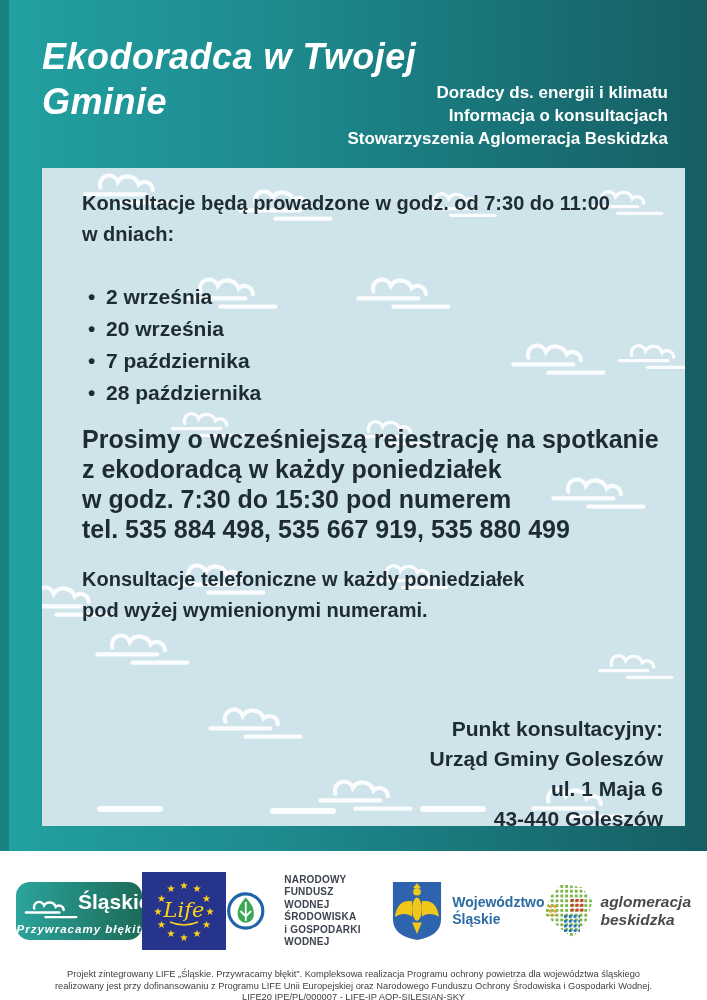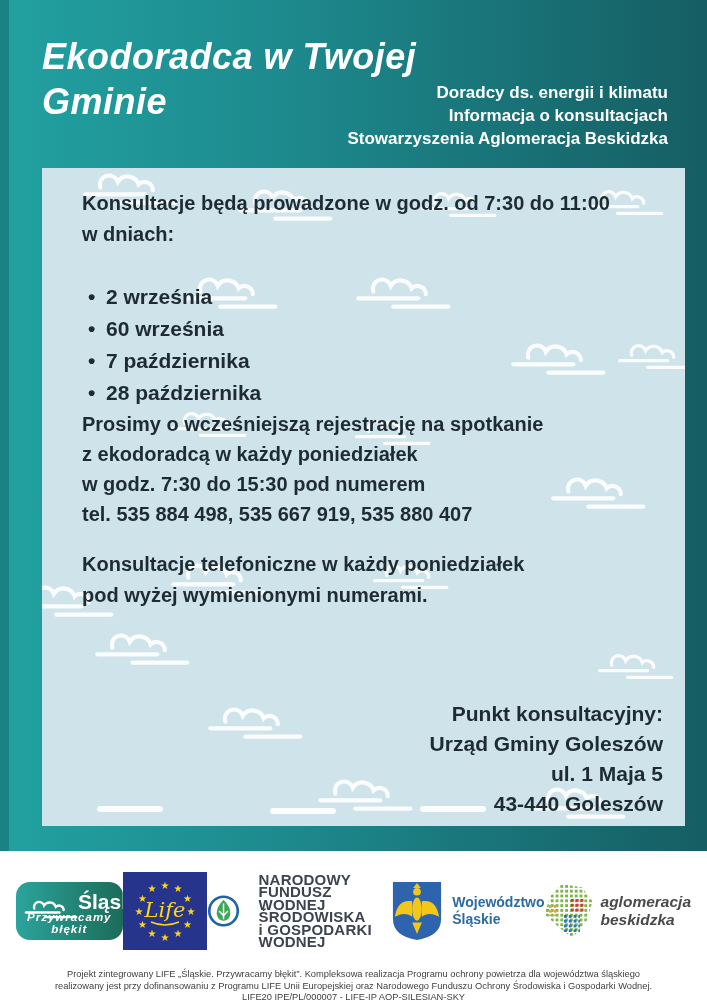--- a/index.html
+++ b/index.html
@@ -14,21 +14,21 @@
          font-size:36px;line-height:1.25;font-weight:bold;font-style:italic;letter-spacing:.5px;}
   .subtitle{position:absolute;right:39px;top:82px;text-align:right;color:#ffffff;
             font-size:17px;line-height:1.35;font-weight:bold;}
   
   .box{position:absolute;left:42px;top:168px;width:623px;height:658px;background:#cfe3eb;overflow:hidden;padding-left:20px;}
   .box-inner{position:relative;z-index:2;padding:20px 20px 0 20px;color:#1e2b33;font-weight:bold;}
   .intro{font-size:20px;line-height:31px;white-space:nowrap;}
   ul.dates{list-style:none;margin:31px 0 0 0;padding:0;font-size:21px;}
   ul.dates li{line-height:32px;padding-left:24px;position:relative;}
   ul.dates li::before{content:"•";position:absolute;left:6px;}
-  .registration{font-size:20px;line-height:30px;}
+  .registration{margin-top:15px;font-size:25px;line-height:30px;}
   .phone-note{margin-top:20px;font-size:20px;line-height:31px;}
   .contact{margin-top:88px;font-size:21px;line-height:30px;text-align:right;padding-right:2px;}
   
   .clouds{position:absolute;inset:0;z-index:1;}
   .cloud{position:absolute;width:100px;height:54px;opacity:.92;}
   .cloud.sm{width:80px;height:44px;}
   .dash{position:absolute;height:6px;width:66px;background:#ffffff;border-radius:3px;opacity:.92;}
   
   .footer{position:absolute;left:0;top:851px;width:707px;height:149px;background:#ffffff;}
   .logos{position:absolute;left:0;top:20px;width:707px;height:80px;display:flex;
@@ -37,21 +37,21 @@
   .slaskie{width:144px;height:58px;border-radius:14px;position:relative;
            background:linear-gradient(90deg,#2ba49c,#1c6b58);color:#fff;overflow:hidden;}
   .slaskie .cloud-mini{position:absolute;left:8px;top:8px;width:56px;height:30px;}
   .slaskie .sl-name{position:absolute;left:62px;top:8px;font-size:21px;font-weight:bold;}
   .slaskie .sl-tag{position:absolute;left:0;right:0;bottom:5px;text-align:center;
                    font-size:11.5px;font-style:italic;font-weight:bold;letter-spacing:1px;}
   
   .life{width:84px;height:78px;background:#27348b;position:relative;}
   
   .nfos{display:flex;align-items:center;gap:7px;}
-  .nfos-text{font-size:15px;font-weight:bold;color:#3d4450;line-height:12.5px;letter-spacing:.2px;margin-left:12px;}
+  .nfos-text{font-size:10px;font-weight:bold;color:#3d4450;line-height:12.5px;letter-spacing:.2px;margin-left:12px;}
   
   .woj{display:flex;align-items:center;gap:9px;}
   .woj-text{font-size:14px;font-weight:bold;color:#2b6ca3;line-height:17px;}
   
   .aglo{display:flex;align-items:center;gap:8px;}
   .aglo-dots{position:relative;width:48px;height:54px;}
   .dots{position:absolute;background-size:4.8px 4.8px;}
   .dots-main{inset:0;background-image:radial-gradient(circle,#7ab648 1.4px,transparent 1.5px);
              clip-path:polygon(35% 0,78% 6%,100% 32%,88% 68%,58% 100%,30% 80%,0 56%,12% 22%);}
   .dots-blue{left:18px;top:30px;width:17px;height:18px;
@@ -153,38 +153,38 @@
       <div class="dash" style="left:378px;top:638px"></div>
     </div>
 
     <div class="box-inner">
       <div class="intro">
         <div>Konsultacje będą prowadzone w godz. od 7:30 do 11:00</div>
         <div>w dniach:</div>
       </div>
       <ul class="dates">
         <li>2 września</li>
-        <li>60 września</li>
+        <li>20 września</li>
         <li>7 października</li>
         <li>28 października</li>
       </ul>
       <div class="registration">
         <div>Prosimy o wcześniejszą rejestrację na spotkanie</div>
         <div>z ekodoradcą w każdy poniedziałek</div>
         <div>w godz. 7:30 do 15:30 pod numerem</div>
-        <div>tel. 535 884 498, 535 667 919,  535 880 407</div>
+        <div>tel. 535 884 498, 535 667 919,  535 880 499</div>
       </div>
       <div class="phone-note">
         <div>Konsultacje telefoniczne w każdy poniedziałek</div>
         <div>pod wyżej wymienionymi numerami.</div>
       </div>
       <div class="contact">
         <div>Punkt konsultacyjny:</div>
         <div>Urząd Gminy Goleszów</div>
-        <div>ul. 1 Maja 5</div>
+        <div>ul. 1 Maja 6</div>
         <div>43-440 Goleszów</div>
       </div>
     </div>
   </div>
 
   <div class="footer">
     <div class="logos">
 
       <div class="slaskie">
         <svg class="cloud-mini" viewBox="0 0 120 64">

